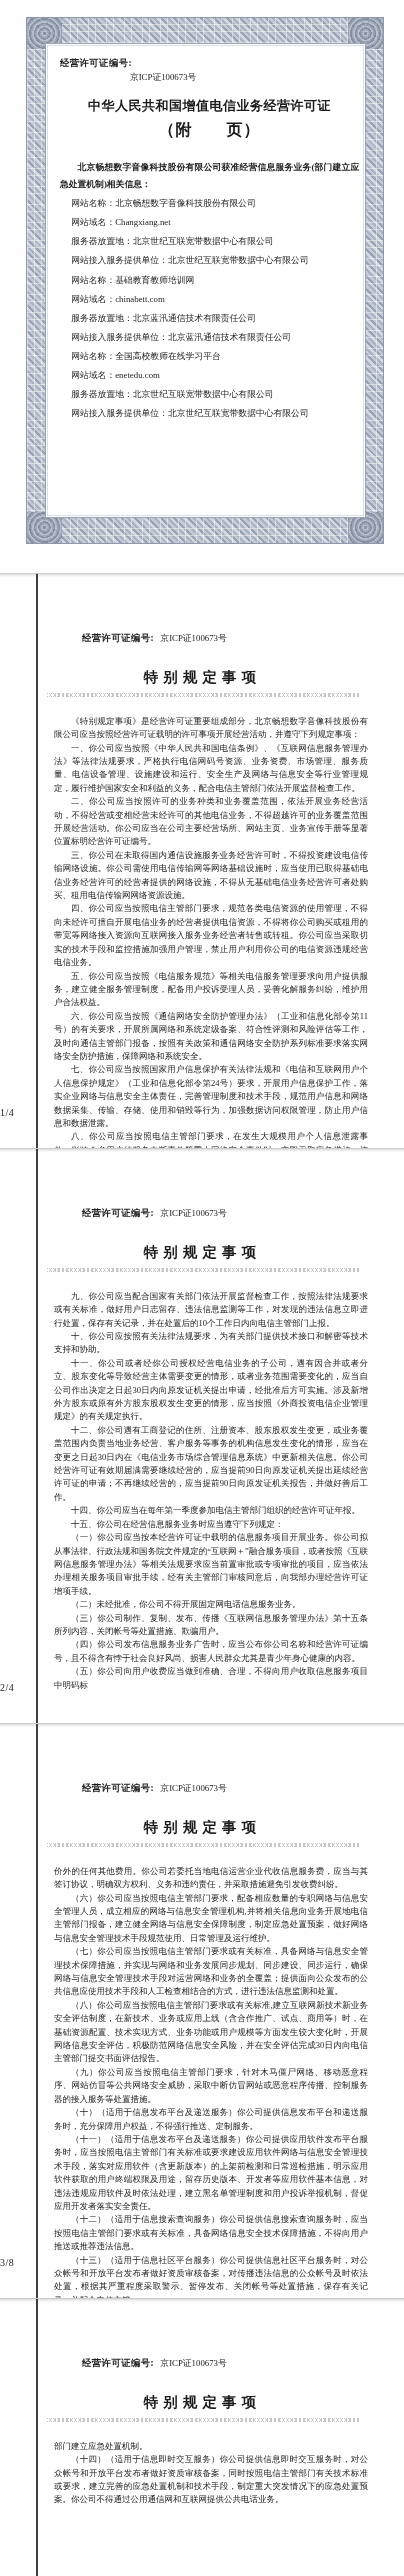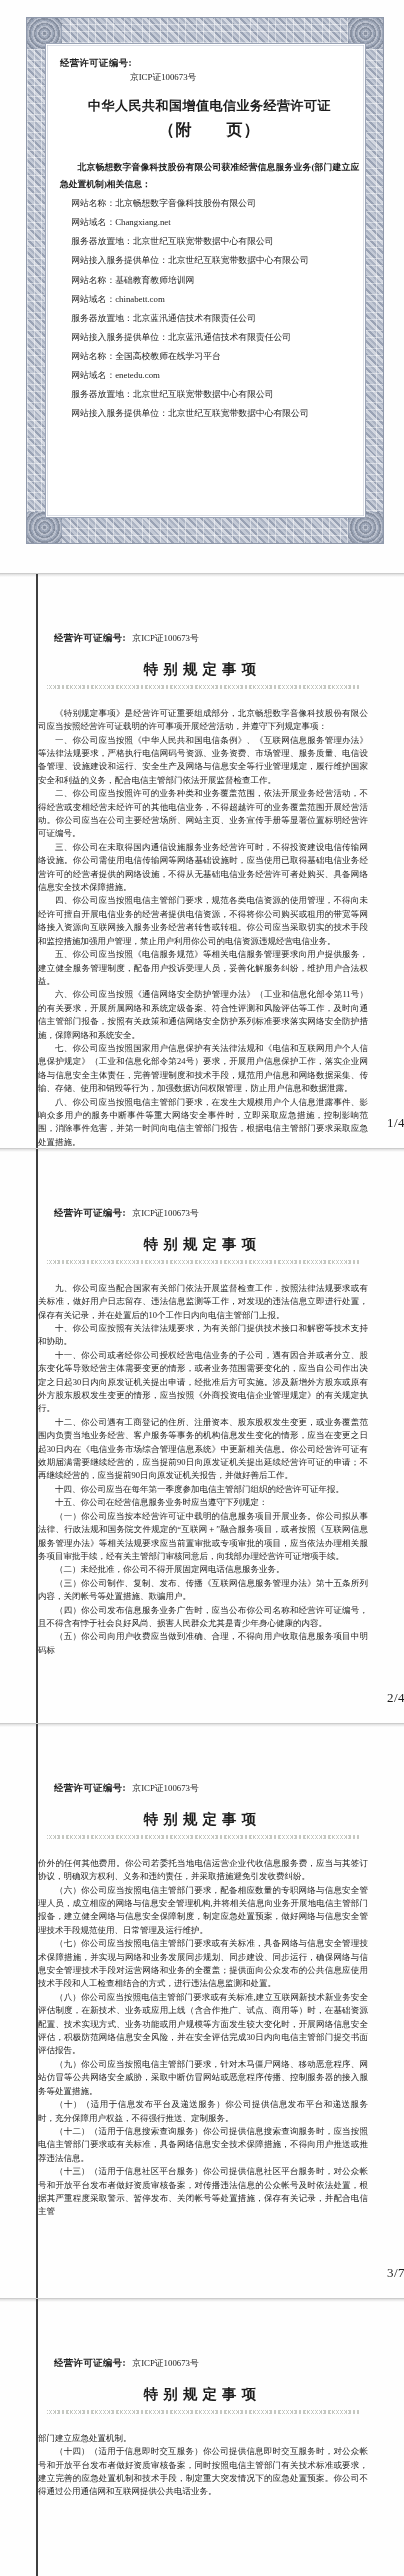--- a/index.html
+++ b/index.html
@@ -60,42 +60,42 @@
   }
   .sheet::before {
     content:""; position:absolute; left:0; right:0; top:0; height:2.6px;
     background:linear-gradient(#dedede, rgba(255,255,255,0));
   }
   .sheet.last { height:577px; }
   .edge-line {
     position:absolute; left:36px; top:0; bottom:0; width:1.5px;
     background:#1d1d1d; opacity:.85;
   }
-  .sheet-header { padding:58px 0 0 54px; }
+  .sheet-header { padding:58px 0 0 82px; }
   .sheet-header .lbl { font-size:9.3px; font-weight:bold; letter-spacing:0.5px; }
   .sheet-header .num { font-size:8.8px; margin-left:4.1px; }
   .sheet-title {
-    margin:15px 0 0 0; text-align:center;
+    margin:23px 0 0 0; text-align:center;
     font-size:14.4px; font-weight:bold; letter-spacing:5.2px;
   }
   .divider {
     height:4.1px; width:312px; margin:6.2px auto 0; opacity:.75;
     background:
       repeating-linear-gradient(120deg, #b3b7ae 0 1px, transparent 1px 3.6px),
       repeating-linear-gradient(60deg, #b3b7ae 0 1px, transparent 1px 3.6px);
   }
   .sheet-body {
     margin:17.5px 37px 0 38px;
-    font-size:8.5px; line-height:13.4px; text-align:justify;
+    font-size:8.5px; line-height:13.4px; text-align:justify;padding-left:16px;
   }
   .sheet-body p { margin:0; text-indent:2em; }
   .sheet-body p.no-indent { text-indent:0; }
   .page-number {
-    position:absolute; bottom:17px; left:0; width:100%;
-    text-align:right; font-size:13px; letter-spacing:0.5px;
+    position:absolute; bottom:30px; left:0; width:100%;
+    text-align:left; font-size:10px; letter-spacing:0.5px;
   }
 </style>
 </head>
 <body>
 
 <div class="canvas">
 
   <section class="page1">
     <div class="cert-frame">
       <div class="corner tl"></div>
@@ -131,21 +131,21 @@
     <div class="sheet-header">
       <span class="lbl">经营许可证编号:</span>
       <span class="num">京ICP证100673号</span>
     </div>
     <h2 class="sheet-title">特别规定事项</h2>
     <div class="divider"></div>
     <div class="sheet-body">
       <p>《特别规定事项》是经营许可证重要组成部分，北京畅想数字音像科技股份有限公司应当按照经营许可证载明的许可事项开展经营活动，并遵守下列规定事项：</p>
       <p>一、你公司应当按照《中华人民共和国电信条例》、《互联网信息服务管理办法》等法律法规要求，严格执行电信网码号资源、业务资费、市场管理、服务质量、电信设备管理、设施建设和运行、安全生产及网络与信息安全等行业管理规定，履行维护国家安全和利益的义务，配合电信主管部门依法开展监督检查工作。</p>
       <p>二、你公司应当按照许可的业务种类和业务覆盖范围，依法开展业务经营活动，不得经营或变相经营未经许可的其他电信业务，不得超越许可的业务覆盖范围开展经营活动。你公司应当在公司主要经营场所、网站主页、业务宣传手册等显著位置标明经营许可证编号。</p>
-      <p>三、你公司在未取得国内通信设施服务业务经营许可时，不得投资建设电信传输网络设施。你公司需使用电信传输网等网络基础设施时，应当使用已取得基础电信业务经营许可的经营者提供的网络设施，不得从无基础电信业务经营许可者处购买、具备网络信息安全技术保障措施。</p>
+      <p>三、你公司在未取得国内通信设施服务业务经营许可时，不得投资建设电信传输网络设施。你公司需使用电信传输网等网络基础设施时，应当使用已取得基础电信业务经营许可的经营者提供的网络设施，不得从无基础电信业务经营许可者处购买、租用电信传输网网络资源设施。</p>
       <p>四、你公司应当按照电信主管部门要求，规范各类电信资源的使用管理，不得向未经许可擅自开展电信业务的经营者提供电信资源，不得将你公司购买或租用的带宽等网络接入资源向互联网接入服务业务经营者转售或转租。你公司应当采取切实的技术手段和监控措施加强用户管理，禁止用户利用你公司的电信资源违规经营电信业务。</p>
       <p>五、你公司应当按照《电信服务规范》等相关电信服务管理要求向用户提供服务，建立健全服务管理制度，配备用户投诉受理人员，妥善化解服务纠纷，维护用户合法权益。</p>
       <p>六、你公司应当按照《通信网络安全防护管理办法》（工业和信息化部令第11号）的有关要求，开展所属网络和系统定级备案、符合性评测和风险评估等工作，及时向通信主管部门报备，按照有关政策和通信网络安全防护系列标准要求落实网络安全防护措施，保障网络和系统安全。</p>
       <p>七、你公司应当按照国家用户信息保护有关法律法规和《电信和互联网用户个人信息保护规定》（工业和信息化部令第24号）要求，开展用户信息保护工作，落实企业网络与信息安全主体责任，完善管理制度和技术手段，规范用户信息和网络数据采集、传输、存储、使用和销毁等行为，加强数据访问权限管理，防止用户信息和数据泄露。</p>
       <p>八、你公司应当按照电信主管部门要求，在发生大规模用户个人信息泄露事件、影响众多用户的服务中断事件等重大网络安全事件时，立即采取应急措施，控制影响范围，消除事件危害，并第一时间向电信主管部门报告，根据电信主管部门要求采取应急处置措施。</p>
     </div>
     <div class="page-number">1/4</div>
   </section>
 
   <section class="sheet">
@@ -180,24 +180,25 @@
     </div>
     <h2 class="sheet-title">特别规定事项</h2>
     <div class="divider"></div>
     <div class="sheet-body">
       <p class="no-indent">价外的任何其他费用。你公司若委托当地电信运营企业代收信息服务费，应当与其签订协议，明确双方权利、义务和违约责任，并采取措施避免引发收费纠纷。</p>
       <p>（六）你公司应当按照电信主管部门要求，配备相应数量的专职网络与信息安全管理人员，成立相应的网络与信息安全管理机构,并将相关信息向业务开展地电信主管部门报备，建立健全网络与信息安全保障制度，制定应急处置预案，做好网络与信息安全管理技术手段规范使用、日常管理及运行维护。</p>
       <p>（七）你公司应当按照电信主管部门要求或有关标准，具备网络与信息安全管理技术保障措施，并实现与网络和业务发展同步规划、同步建设、同步运行，确保网络与信息安全管理技术手段对运营网络和业务的全覆盖；提供面向公众发布的公共信息应使用技术手段和人工检查相结合的方式，进行违法信息监测和处置。</p>
       <p>（八）你公司应当按照电信主管部门要求或有关标准,建立互联网新技术新业务安全评估制度，在新技术、业务或应用上线（含合作推广、试点、商用等）时，在基础资源配置、技术实现方式、业务功能或用户规模等方面发生较大变化时，开展网络信息安全评估，积极防范网络信息安全风险，并在安全评估完成30日内向电信主管部门提交书面评估报告。</p>
       <p>（九）你公司应当按照电信主管部门要求，针对木马僵尸网络、移动恶意程序、网站仿冒等公共网络安全威胁，采取中断仿冒网站或恶意程序传播、控制服务器的接入服务等处置措施。</p>
       <p>（十）（适用于信息发布平台及递送服务）你公司提供信息发布平台和递送服务时，充分保障用户权益，不得强行推送、定制服务。</p>
+      <p>（十一）（适用于信息发布平台及递送服务）你公司提供应用软件发布平台服务时，应当按照电信主管部门有关标准或要求建设应用软件网络与信息安全管理技术手段，落实对应用软件（含更新版本）的上架前检测和日常巡检措施，明示应用软件获取的用户终端权限及用途，留存历史版本、开发者等应用软件基本信息，对违法违规应用软件及时依法处理，建立黑名单管理制度和用户投诉举报机制，督促应用开发者落实安全责任。</p>
       <p>（十二）（适用于信息搜索查询服务）你公司提供信息搜索查询服务时，应当按照电信主管部门要求或有关标准，具备网络信息安全技术保障措施，不得向用户推送或推荐违法信息。</p>
       <p>（十三）（适用于信息社区平台服务）你公司提供信息社区平台服务时，对公众帐号和开放平台发布者做好资质审核备案，对传播违法信息的公众帐号及时依法处置，根据其严重程度采取警示、暂停发布、关闭帐号等处置措施，保存有关记录，并配合电信主管</p>
     </div>
-    <div class="page-number">3/7</div>
+    <div class="page-number">3/8</div>
   </section>
 
   <section class="sheet last">
     <div class="edge-line"></div>
     <div class="sheet-header">
       <span class="lbl">经营许可证编号:</span>
       <span class="num">京ICP证100673号</span>
     </div>
     <h2 class="sheet-title">特别规定事项</h2>
     <div class="divider"></div>

